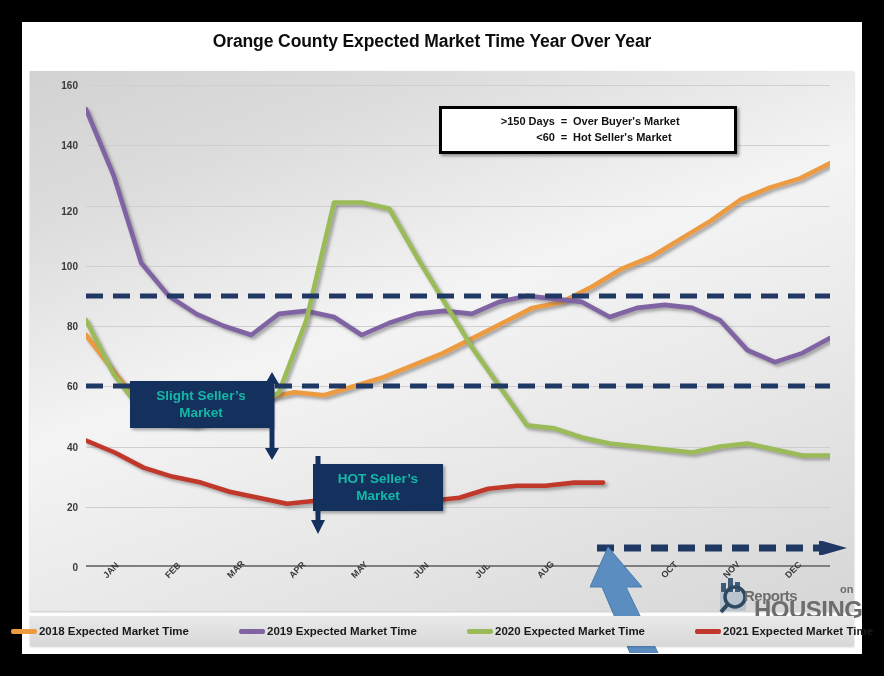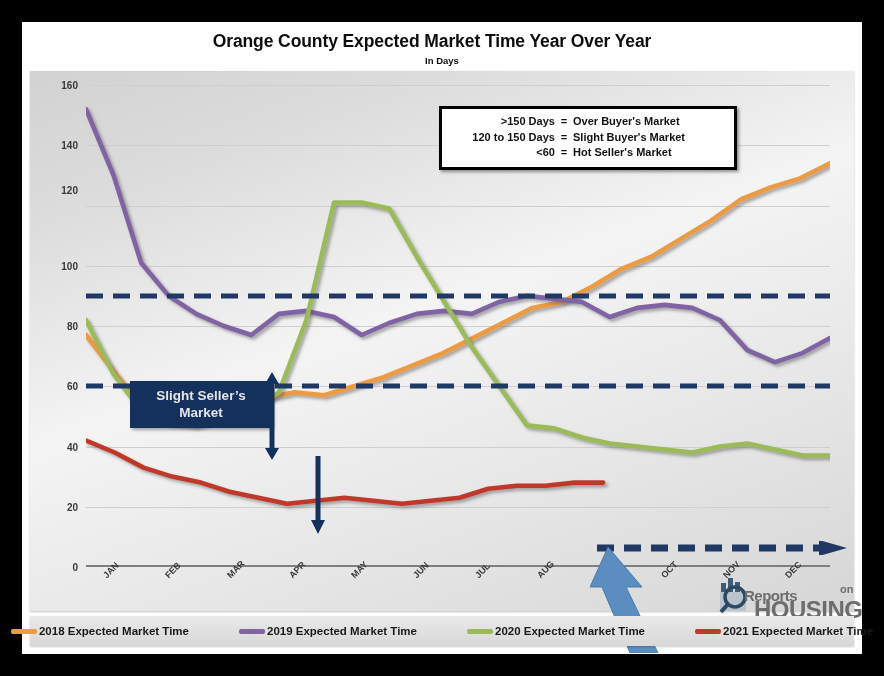--- a/index.html
+++ b/index.html
@@ -82,21 +82,21 @@
     text-align:right;
     line-height:15.5px;
     white-space:nowrap;
   }
   .defrow .eq{display:inline-block;width:12px;text-align:center;}
   .defrow .rhs{display:inline-block;width:152px;text-align:left;}
   
   .callout{
     position:absolute;
     background:#14315e;
-    color:#e5e5e5;
+    color:#14b8a6;
     font-size:13.5px;font-weight:bold;
     text-align:center;
     padding:6px 10px 7px 10px;
     line-height:17px;
     box-shadow:2px 2px 3px rgba(0,0,0,.35);
   }
   #callout-slight{left:100px;top:310px;width:122px;}
   #callout-hot{left:283px;top:393px;width:110px;}
   
   #arrow-slight{position:absolute;left:232px;top:301px;width:20px;height:88px;}
@@ -136,21 +136,20 @@
   .legend-label{
     font-size:11.5px;font-weight:bold;color:#1a1a1a;white-space:nowrap;
   }
 </style>
 </head>
 <body>
 
 <div id="frame">
 
   <div id="title">Orange County Expected Market Time Year Over Year</div>
-  <div id="subtitle">In Days</div>
 
   <div id="card">
 
     <div id="plot">
 
       <div id="grid-layer">
           <div class="gridline" style="top: 421.75px;"></div>
           <div class="gridline" style="top: 361.5px;"></div>
           <div class="gridline" style="top: 301.25px;"></div>
           <div class="gridline" style="top: 241px;"></div>
@@ -159,21 +158,21 @@
           <div class="gridline" style="top: 60.25px;"></div>
           <div class="gridline" style="top: 0px;"></div>
         </div>
       <div id="ytick-layer">
           <div class="ytick" style="top: 482px;">0</div>
           <div class="ytick" style="top: 421.75px;">20</div>
           <div class="ytick" style="top: 361.5px;">40</div>
           <div class="ytick" style="top: 301.25px;">60</div>
           <div class="ytick" style="top: 241px;">80</div>
           <div class="ytick" style="top: 180.75px;">100</div>
-          <div class="ytick" style="top: 105px;">120</div>
+          <div class="ytick" style="top: 126px;">120</div>
           <div class="ytick" style="top: 60.25px;">140</div>
           <div class="ytick" style="top: 0px;">160</div>
         </div>
       <div class="axis-bottom"></div>
 
       <svg id="lines" viewBox="0 0 744 482" preserveAspectRatio="none">
           <defs>
             <filter id="sh" x="-20%" y="-20%" width="150%" height="150%">
               <feDropShadow dx="2.5" dy="2.5" stdDeviation="1.6" flood-color="#555" flood-opacity="0.5"></feDropShadow>
             </filter>
@@ -205,38 +204,34 @@
         </div>
     </div>
 
     <div id="defbox">
       <div class="defrow">
         <span>&gt;150 Days</span>
         <span class="eq">=</span>
         <span class="rhs">Over Buyer's Market</span>
       </div>
       <div class="defrow">
-        <span>120 to 150 Days</span>
-        <span class="eq">=</span>
-        <span class="rhs">Slight Buyer's Market</span>
-      </div>
-      <div class="defrow">
         <span>&lt;60</span>
         <span class="eq">=</span>
         <span class="rhs">Hot Seller's Market</span>
       </div>
     </div>
 
     <div id="callout-slight" class="callout">Slight Seller’s Market</div>
     <svg id="arrow-slight" viewBox="0 0 20 88">
       <line x1="10" y1="8" x2="10" y2="80" stroke="#14315e" stroke-width="5"></line>
       <polygon points="10,0 3,12 17,12" fill="#14315e"></polygon>
       <polygon points="10,88 3,76 17,76" fill="#14315e"></polygon>
     </svg>
 
+    <div id="callout-hot" class="callout">HOT Seller’s Market</div>
     <svg id="arrow-hot" viewBox="0 0 20 78">
       <line x1="10" y1="0" x2="10" y2="68" stroke="#14315e" stroke-width="5"></line>
       <polygon points="10,78 3,64 17,64" fill="#14315e"></polygon>
     </svg>
 
     <svg id="navyarrow" viewBox="0 0 250 14">
       <line x1="0" y1="7" x2="222" y2="7" stroke="#1F3864" stroke-width="7" stroke-dasharray="17 10"></line>
       <polygon points="250,7 222,-1 222,15" fill="#1F3864"></polygon>
     </svg>
 

